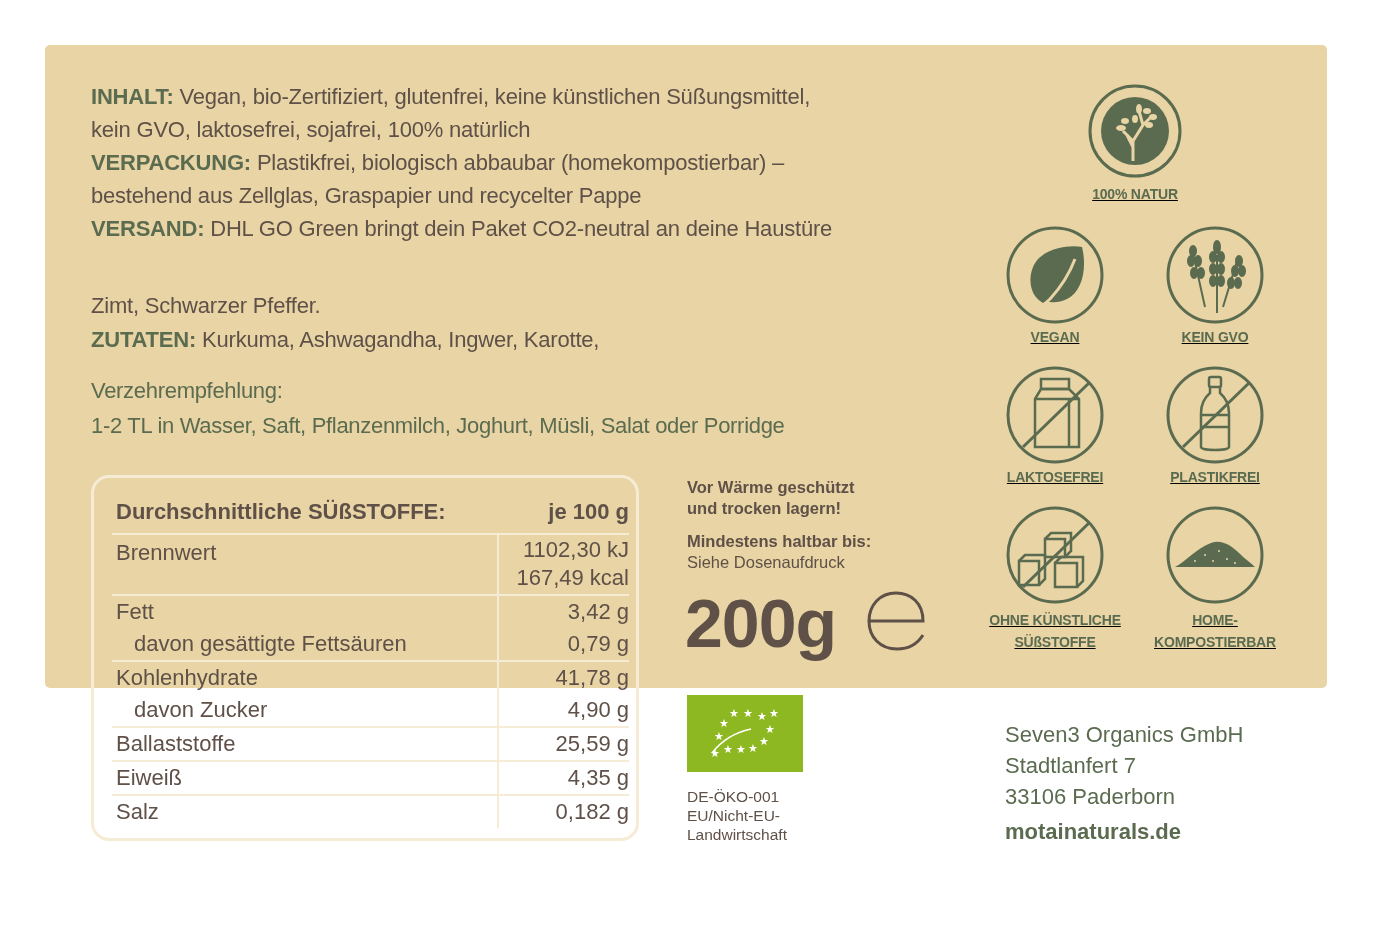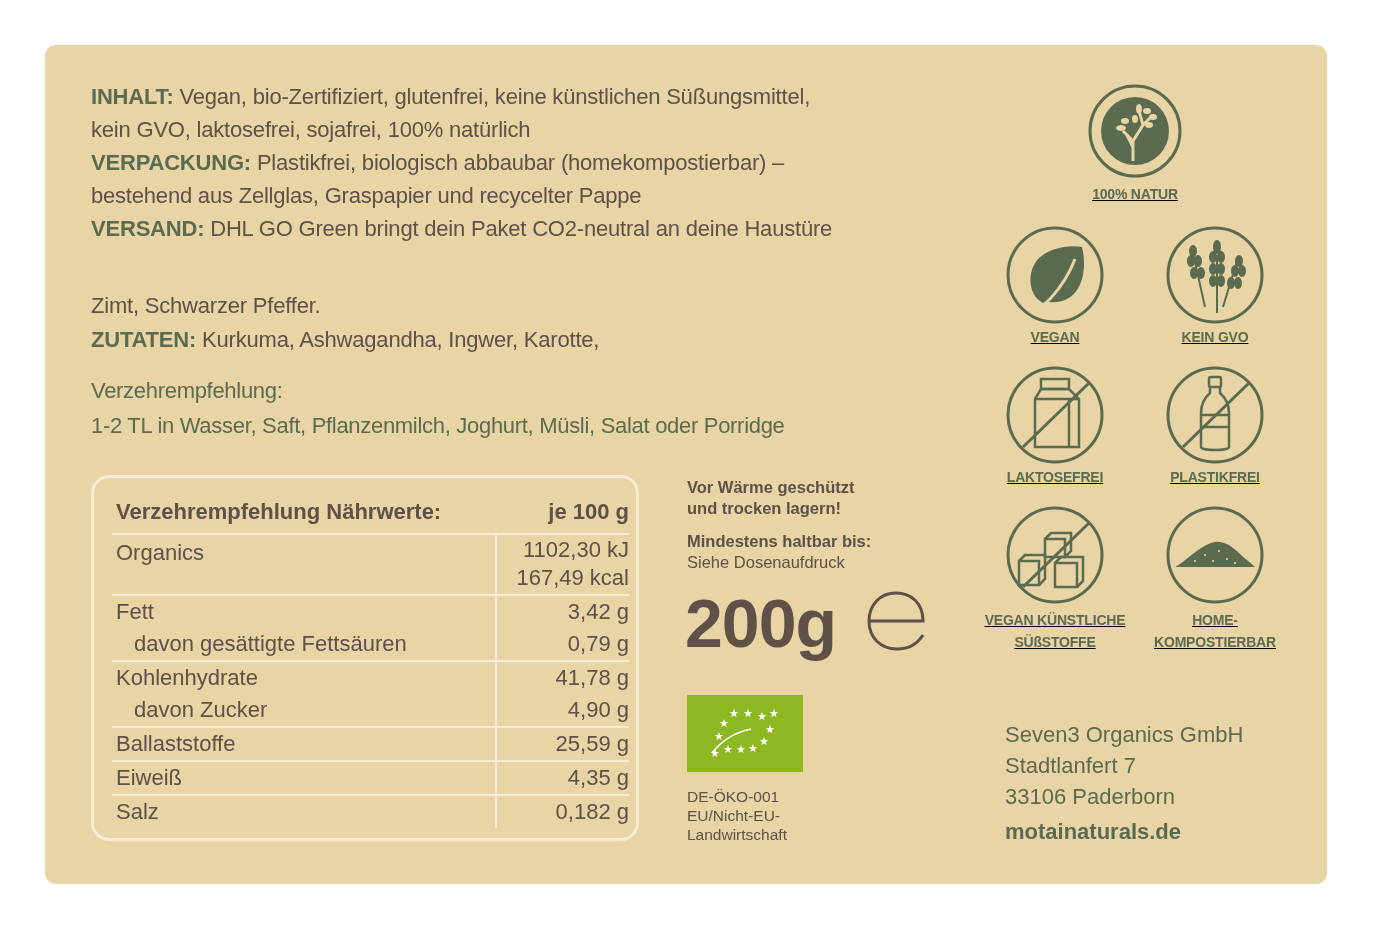--- a/index.html
+++ b/index.html
@@ -1,19 +1,19 @@
 <!DOCTYPE html>
 <html><head>
 <meta charset="utf-8">
 <style>
   html, body { margin: 0; padding: 0; background: #ffffff; }
   body { width: 1373px; height: 931px; position: relative; overflow: hidden;
          font-family: "Liberation Sans", "DejaVu Sans", sans-serif; }
-  .label { position: absolute; left: 45px; top: 45px; width: 1282px; height: 839px;
-           background: #e8d4a4; border-radius: 11px; }
+  .label { position: absolute; left: 45px; top: 45px; width: 1282px; height: 643px;
+           background: #e8d4a4; border-radius: 5px; }
   .green { color: #5b6b50; font-weight: bold; }
   .info { position: absolute; left: 46px; top: 35px; width: 880px;
           font-size: 22px; line-height: 33px; color: #5f5048; letter-spacing: -0.2px; }
   .info p { margin: 0; }
   .zutaten { position: absolute; left: 46px; top: 244px; width: 880px;
              font-size: 22px; line-height: 34px; color: #5f5048; letter-spacing: -0.2px; }
   .zutaten p { margin: 0; }
   .verzehr { position: absolute; left: 46px; top: 328px; width: 880px;
              font-size: 22px; line-height: 35px; color: #5b6b50; font-weight: normal; letter-spacing: -0.3px; }
   .verzehr p { margin: 0; }
@@ -69,25 +69,25 @@
 
   <div class="verzehr">
     <p>Verzehrempfehlung:</p>
     <p>1-2 TL in Wasser, Saft, Pflanzenmilch, Joghurt, Müsli, Salat oder Porridge</p>
   </div>
 
   <div class="nutri">
     <table class="ntable">
       <tbody>
           <tr class="head">
-        <td>Verzehrempfehlung Nährwerte:</td>
+        <td>Durchschnittliche SÜßSTOFFE:</td>
         <td class="val" style="border-left:none">je 100 g</td>
       </tr>
       <tr>
-        <td style="padding-top:2px">Organics</td>
+        <td style="padding-top:2px">Brennwert</td>
         <td class="val" style="padding-top:1px;padding-bottom:2px;line-height:28px">
               <div>1102,30 kJ</div>
               <div>167,49 kcal</div>
             </td>
       </tr>
       <tr class="sep">
         <td>Fett</td>
         <td class="val">3,42 g</td>
       </tr>
       <tr>
@@ -241,21 +241,21 @@
       <g fill="none" stroke="#5b6b50" stroke-width="2.5">
         <path d="M40 34 L46 28 L66 28 L66 46 L60 52"></path>
           <rect x="40" y="34" width="20" height="18"></rect>
         <path d="M14 56 L20 50 L40 50 L40 74 L34 80"></path>
           <rect x="14" y="56" width="20" height="24"></rect>
         <path d="M50 58 L56 52 L78 52 L78 76 L72 82"></path>
           <rect x="50" y="58" width="22" height="24"></rect>
       </g>
       <path d="M18 82 L84 18" stroke="#5b6b50" stroke-width="3"></path>
     </svg>
-    <span class="cap" style="margin-top:4px">VEGAN KÜNSTLICHE</span>
+    <span class="cap" style="margin-top:4px">OHNE KÜNSTLICHE</span>
     <span class="cap">SÜßSTOFFE</span>
   </div>
 
   <div class="badge" style="left:1090px;top:460px;width:160px">
     <svg class="ic" width="100" height="100" viewBox="0 0 100 100">
       <circle cx="50" cy="50" r="47" fill="none" stroke="#5b6b50" stroke-width="3"></circle>
       <path d="M10 62 C22 56 30 44 46 38 C56 34 66 40 74 48 C80 54 86 58 90 62 Z" fill="#5b6b50"></path>
       <g fill="#e8d4a4">
         <circle cx="40" cy="50" r="1"></circle>
           <circle cx="54" cy="46" r="1"></circle>

